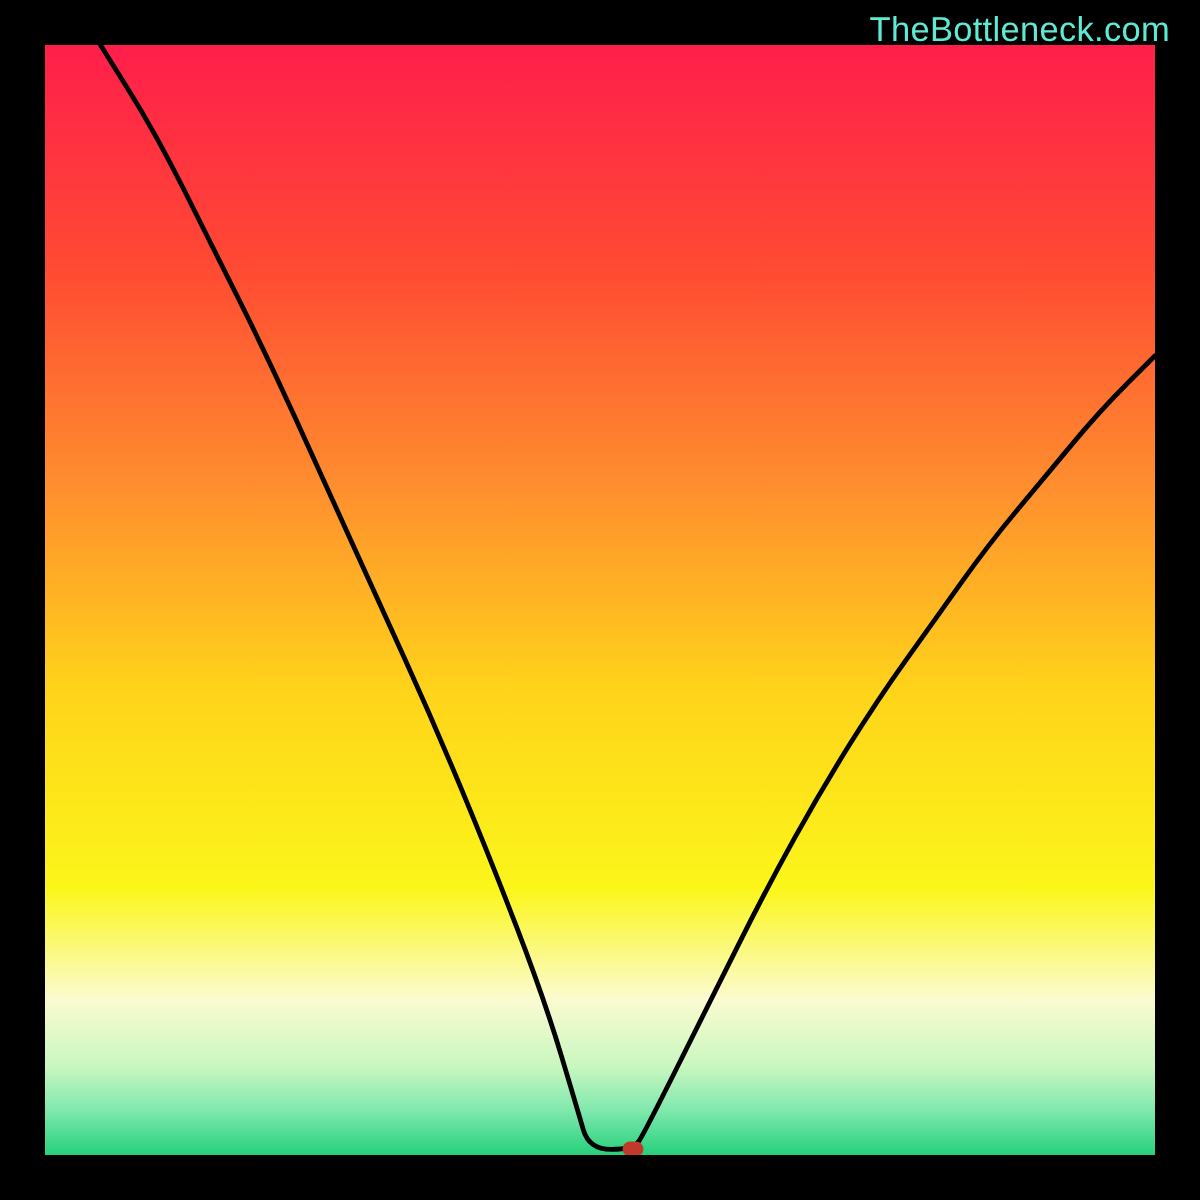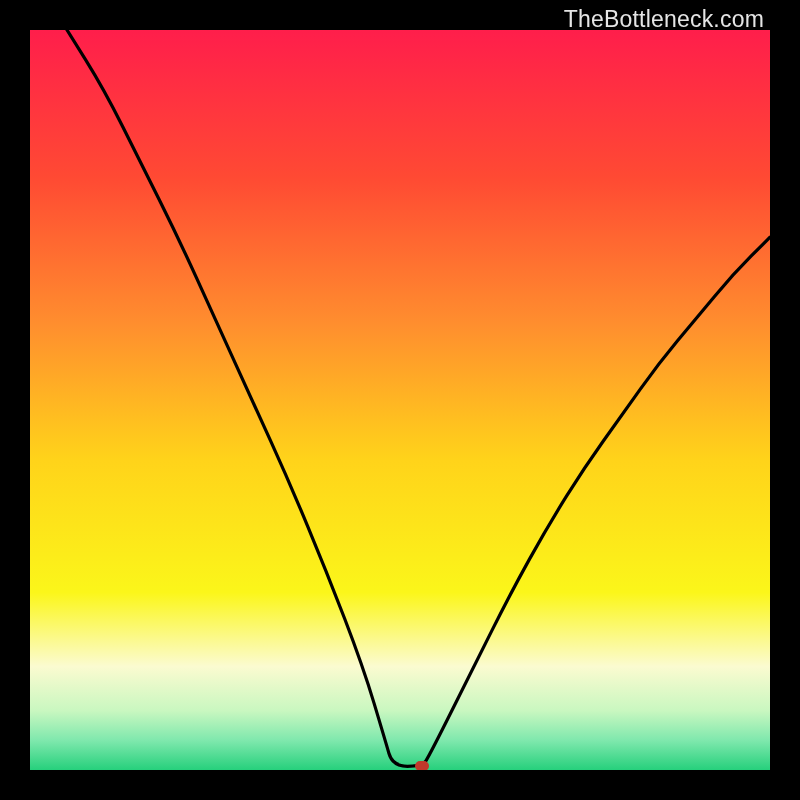--- a/index.html
+++ b/index.html
@@ -27,22 +27,22 @@
   .bg-gradient {
     position: absolute;
     left: 0;
     top: 0;
     width: 100%;
     height: 100%;
   }
   .watermark {
     position: absolute;
     top: 6px;
-    right: 36px;
-    color: #e5e5e5;
+    right: 20px;
+    color: #5eead4;
     font-family: Arial, Helvetica, sans-serif;
     font-size: 23px;
     letter-spacing: 0.2px;
   }
   svg.curve {
     position: absolute;
     left: 0;
     top: 0;
     width: 100%;
     height: 100%;

